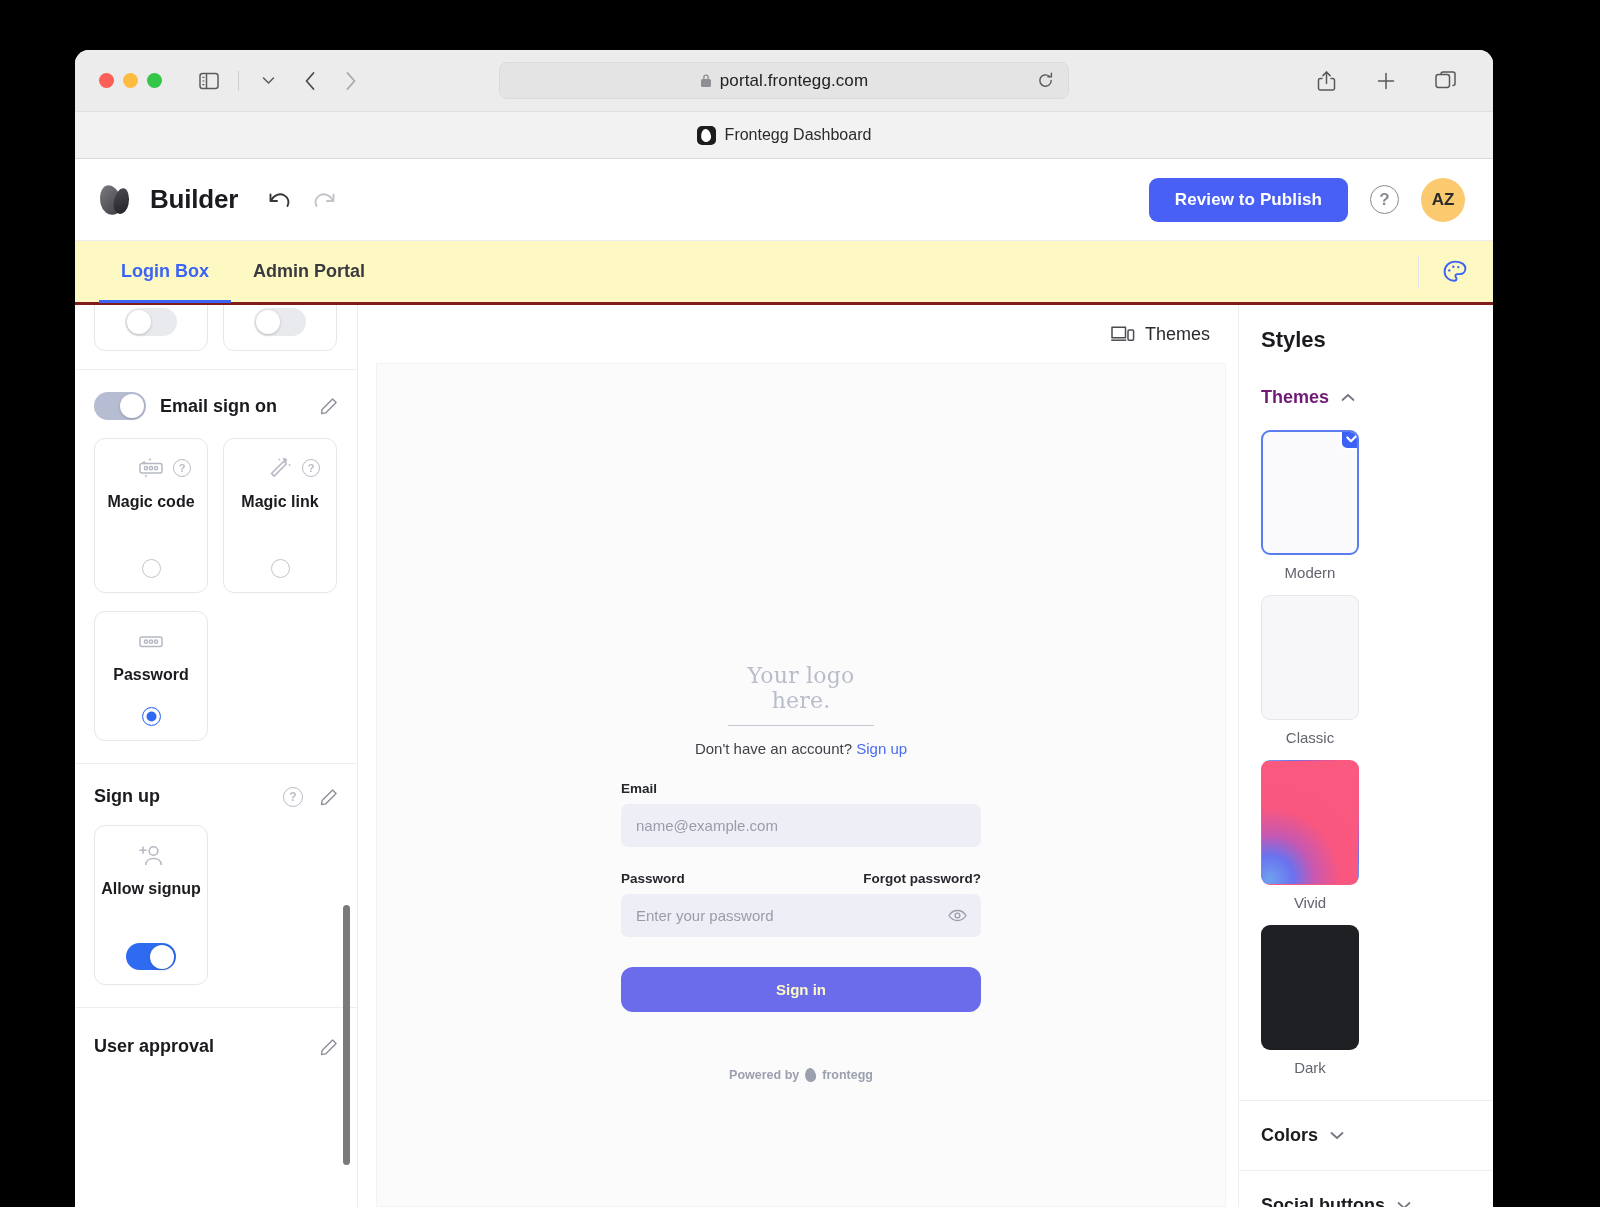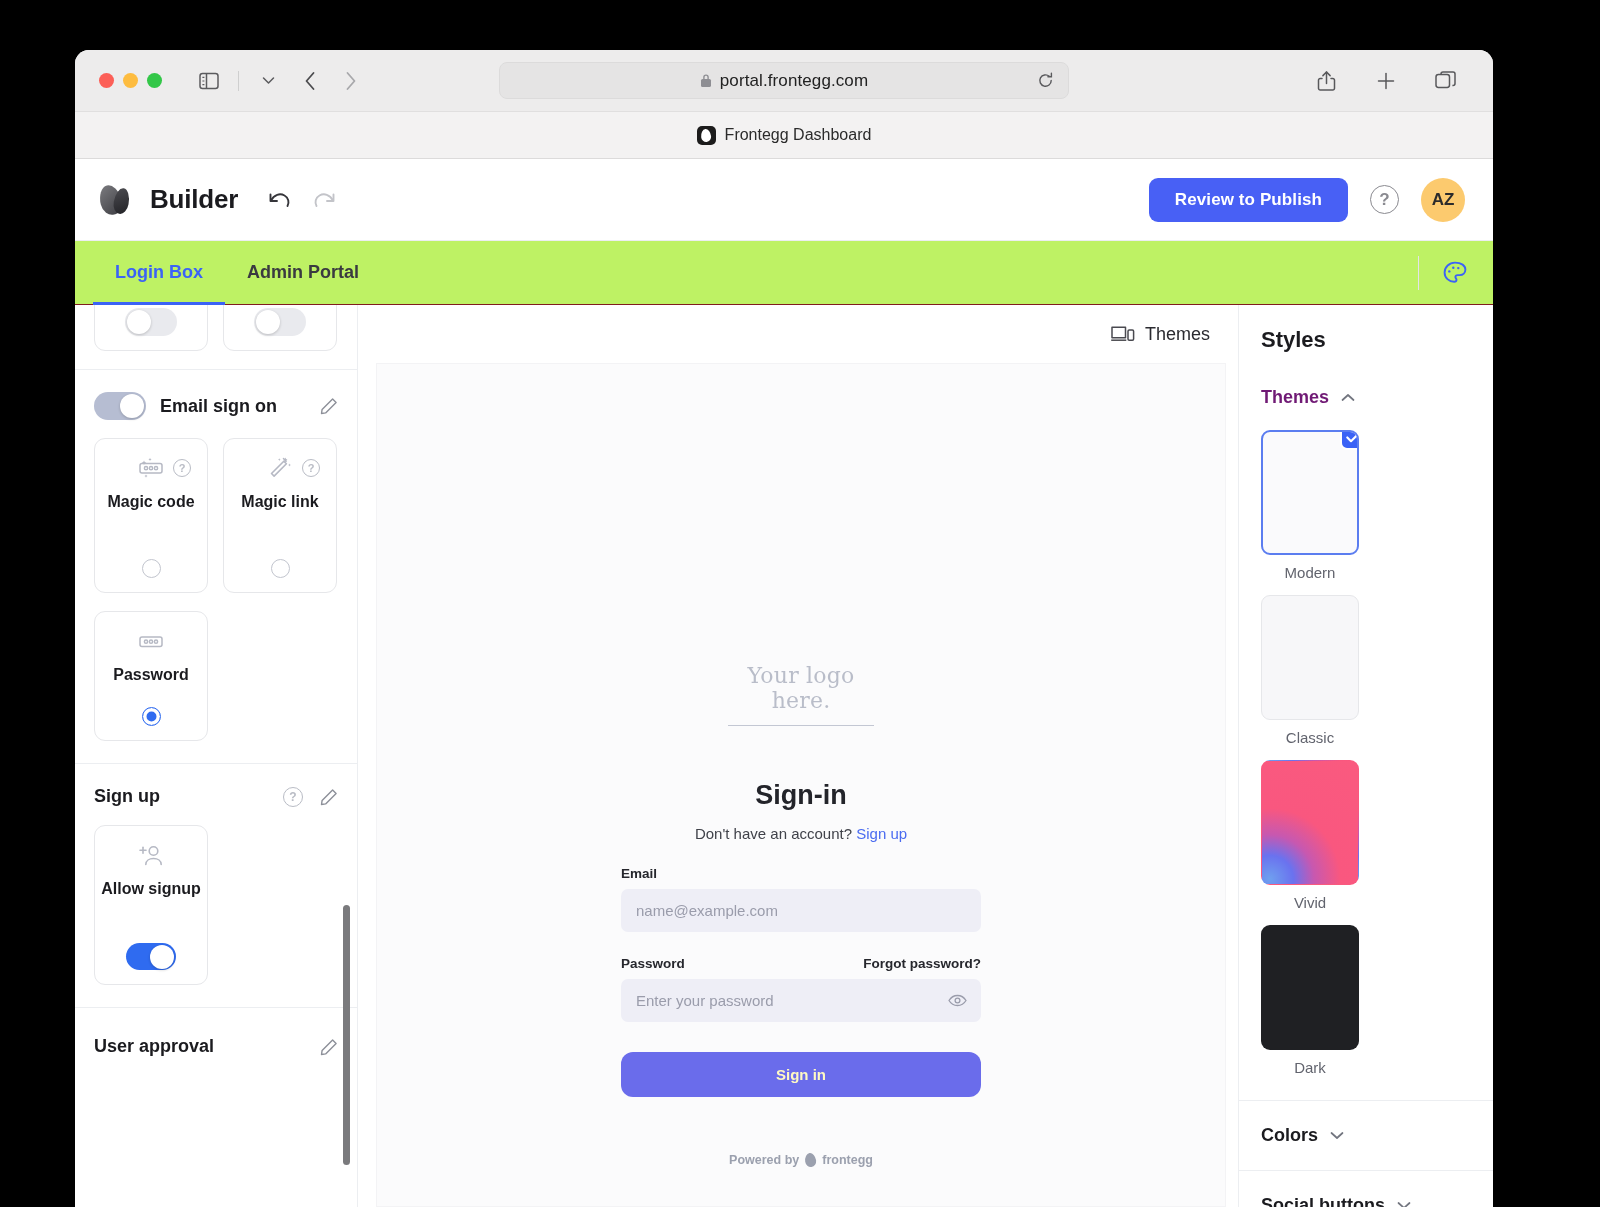--- a/index.html
+++ b/index.html
@@ -131,22 +131,22 @@
   }
   .avatar {
     width: 44px; height: 44px; border-radius: 50%;
     background: #fcca6e; color: #2b2b2b;
     display: flex; align-items: center; justify-content: center;
     font-size: 17px; font-weight: 700; cursor: pointer;
   }
 
   .tabs-row {
     height: 64px; display: flex; align-items: stretch;
-    border-bottom: 1px solid #7f1d1d; padding-left: 18px;
-    background: #bef264;
+    border-bottom: 3px solid #7f1d1d; padding-left: 24px;
+    background: #fef9c3;
   }
   .tab-item {
     display: flex; align-items: center; padding: 0 22px;
     font-size: 18px; font-weight: 600; color: #3a3a40;
     cursor: pointer; position: relative;
   }
   .tab-item.active { color: #3b63f6; }
   .tab-item.active::after {
     content: ""; position: absolute; left: 0; right: 0; bottom: -1px;
     height: 3px; background: #3b63f6;
@@ -638,21 +638,20 @@
           </div>
         </div>
 
         <div class="preview-frame">
           <div class="swoosh sw1"></div>
           <div class="swoosh sw2"></div>
           <div class="swoosh sw3"></div>
 
           <div class="login-box">
             <div class="logo-ph">Your logo here.</div>
-            <div class="signin-title">Sign-in</div>
             <div class="signup-line">
               <span>Don't have an account?</span>
               <a>Sign up</a>
             </div>
 
             <div class="field-label">Email</div>
             <div class="input-ph">name@example.com</div>
 
             <div class="label-row">
               <div class="field-label">Password</div>

